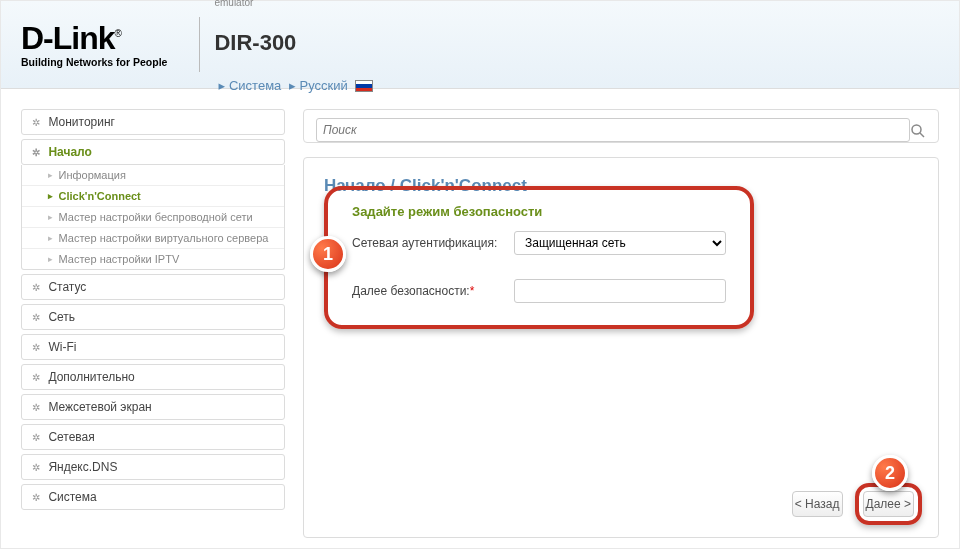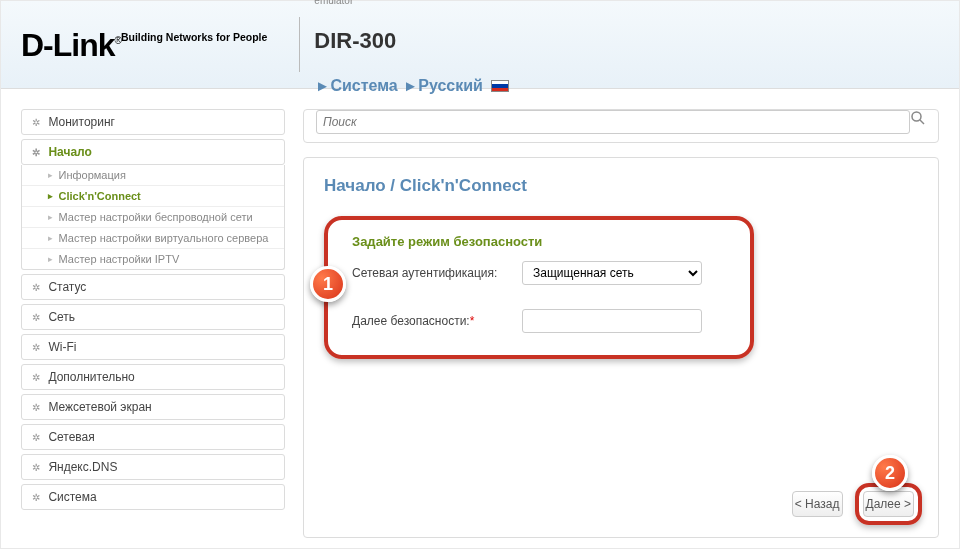--- a/index.html
+++ b/index.html
@@ -1,56 +1,56 @@
 <!DOCTYPE html>
 <html><head>
 <meta charset="utf-8">
 <style>
 * { box-sizing: border-box; margin: 0; padding: 0; }
 body { font-family: Arial, sans-serif; font-size: 12px; background: #fff; color: #333; }
 .page { width: 960px; height: 549px; position: relative; background: #fff; border: 1px solid #e8e8e8; margin: 0 auto; }
 .header { height: 88px; background: linear-gradient(#f4f9fc, #e8f1f8); border-bottom: 1px solid #ddd; display: flex; align-items: center; padding: 0 20px; }
-.logo-area { display: flex; flex-direction: row; align-items: flex-start; margin-right: 18px; }
+.logo-area { display: flex; flex-direction: column; align-items: flex-start; margin-right: 18px; }
 .logo-text { font-family: "Arial Black", Arial, sans-serif; font-weight: 900; font-size: 32px; letter-spacing: -1px; color: #000; line-height: 1; }
 .logo-reg { font-size: 10px; vertical-align: super; font-weight: normal; }
 .logo-sub { font-size: 10.5px; font-weight: bold; color: #000; margin-top: 2px; }
 .header-divider { width: 1px; height: 55px; background: #bbb; margin: 0 14px; }
 .header-right { display: flex; flex-direction: column; gap: 22px; }
 .emu { font-size: 10px; color: #888; }
 .model { font-size: 22px; font-weight: bold; color: #333; }
-.breadcrumb { font-size: 16px; font-weight: bold; }
+.breadcrumb { font-size: 13px; }
 .breadcrumb a { color: #5a8ab5; text-decoration: none; cursor: pointer; }
 .breadcrumb .sep { color: #5a8ab5; margin: 0 4px; }
 .flag { display: inline-block; width: 18px; height: 12px; vertical-align: middle; margin-left: 4px; background: linear-gradient(to bottom, #fff 0 33%, #0039a6 33% 66%, #d52b1e 66% 100%); border: 1px solid #888; }
 .body-wrap { display: flex; padding: 20px 20px 10px; gap: 18px; height: calc(100% - 88px); }
 .sidebar { width: 264px; flex-shrink: 0; }
 .side-group { border: 1px solid #dcdcdc; border-radius: 3px; background: #fff; margin-bottom: 4px; padding: 5px 10px; font-size: 12px; color: #444; cursor: pointer; display: flex; align-items: center; gap: 8px; }
 .side-group.active { color: #6a8f1a; font-weight: bold; }
 .gear { font-size: 10px; color: #999; }
 .sub-list { border: 1px solid #dcdcdc; border-top: none; border-radius: 0 0 3px 3px; margin-top: -4px; margin-bottom: 4px; background: #fff; }
 .sub-item { padding: 4px 10px 4px 26px; font-size: 11px; color: #888; border-top: 1px solid #eee; cursor: pointer; display: flex; align-items: center; gap: 6px; }
 .sub-item:first-child { border-top: none; }
 .sub-item.active { color: #6a8f1a; font-weight: bold; }
 .sub-item .chev { color: #bbb; font-size: 9px; }
 .sub-item.active .chev { color: #6a8f1a; }
 .main { flex: 1; display: flex; flex-direction: column; position: relative; }
-.search-box { border: 1px solid #dcdcdc; border-radius: 4px; height: 34px; display: flex; align-items: flex-start; padding: 0 12px; margin-bottom: 14px; }
+.search-box { border: 1px solid #dcdcdc; border-radius: 4px; height: 34px; display: flex; align-items: flex-end; padding: 0 12px; margin-bottom: 14px; }
 .search-box input { border: none; outline: none; flex: 1; font-size: 13px; font-style: italic; color: #999; }
 .search-icon { color: #888; font-size: 14px; }
 .content { border: 1px solid #dcdcdc; border-radius: 4px; padding: 18px 20px; flex: 1; position: relative; }
-.page-title { font-size: 17px; color: #5a8ab5; font-weight: bold; margin-bottom: 30px; }
+.page-title { font-size: 17px; color: #5a8ab5; font-weight: bold; }
 .section { position: relative; }
 .section-title { font-size: 13px; color: #6a8f1a; font-weight: bold; margin-bottom: 12px; }
 .highlight-box { border: 4px solid #c83224; border-radius: 18px; padding: 14px 24px 22px; width: 430px; box-shadow: 0 3px 6px rgba(0,0,0,0.25); position: relative; margin-left: 0; margin-top: -10px; }
 .form-row { display: flex; align-items: center; margin-bottom: 24px; }
 .form-row:last-child { margin-bottom: 0; }
 .form-label { width: 170px; font-size: 12px; color: #444; }
 .form-label .req { color: #d00; }
 .form-control { flex: 1; }
-select, input[type=text] { width: 180px; height: 24px; border: 1px solid #ccc; border-radius: 3px; padding: 0 6px; font-size: 12px; background: #fff; }
+select, input[type=text] { width: 212px; height: 24px; border: 1px solid #ccc; border-radius: 3px; padding: 0 6px; font-size: 12px; background: #fff; }
 .marker { position: absolute; width: 36px; height: 36px; border-radius: 50%; background: radial-gradient(circle at 30% 30%, #ff7a4a, #d9331a); border: 3px solid #fff; box-shadow: 0 3px 6px rgba(0,0,0,0.4); color: #fff; font-weight: bold; font-size: 18px; display: flex; align-items: center; justify-content: center; z-index: 50; }
 .m1 { top: 46px; left: -18px; }
 .footer-btns { position: absolute; bottom: 12px; right: 16px; display: flex; gap: 12px; align-items: center; }
 .btn { padding: 5px 2px; border: 1px solid #ccc; border-radius: 4px; background: linear-gradient(#fff, #eee); font-size: 12px; color: #555; cursor: pointer; }
 .btn-highlight-wrap { border: 4px solid #c83224; border-radius: 14px; padding: 4px; box-shadow: 0 3px 6px rgba(0,0,0,0.25); position: relative; }
 .m2 { top: -32px; right: 10px; }
 </style>
 </head>
 <body>
 <div class="page">

